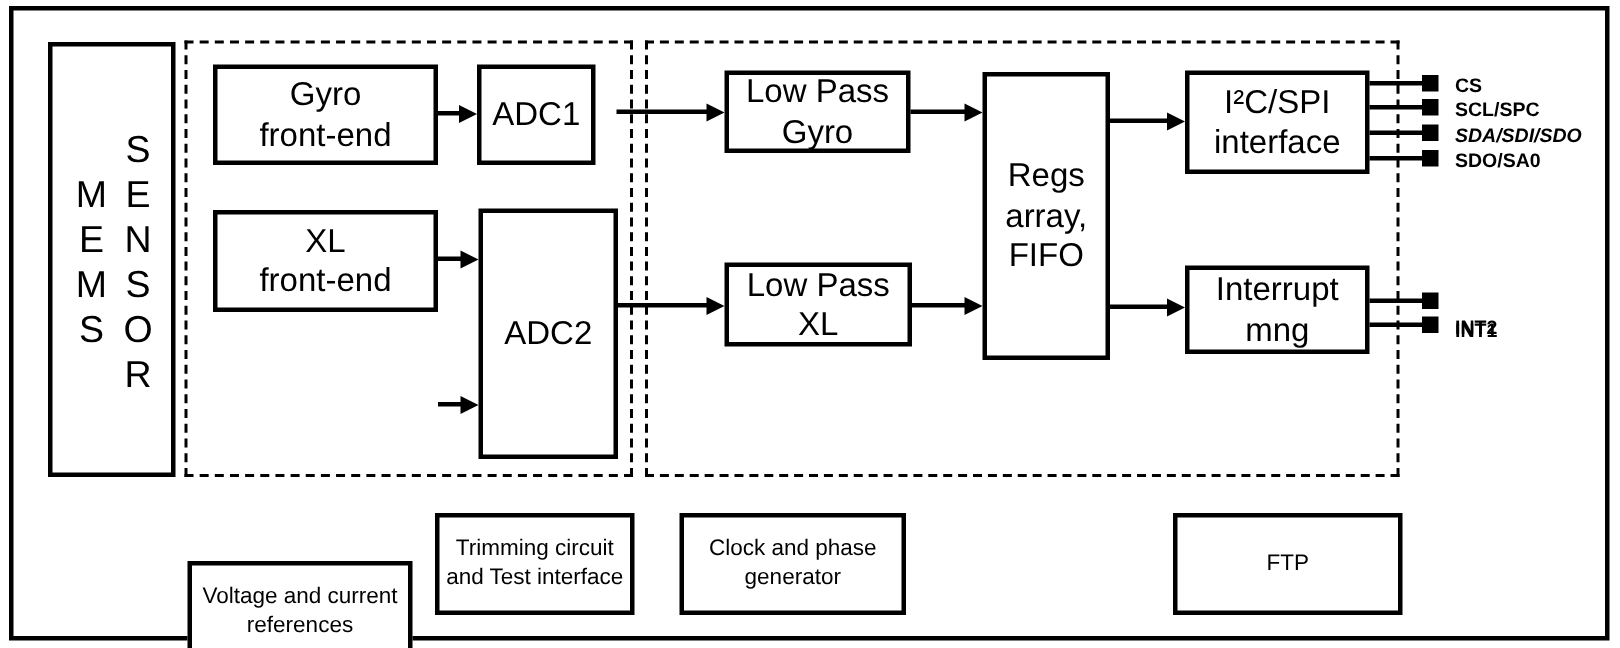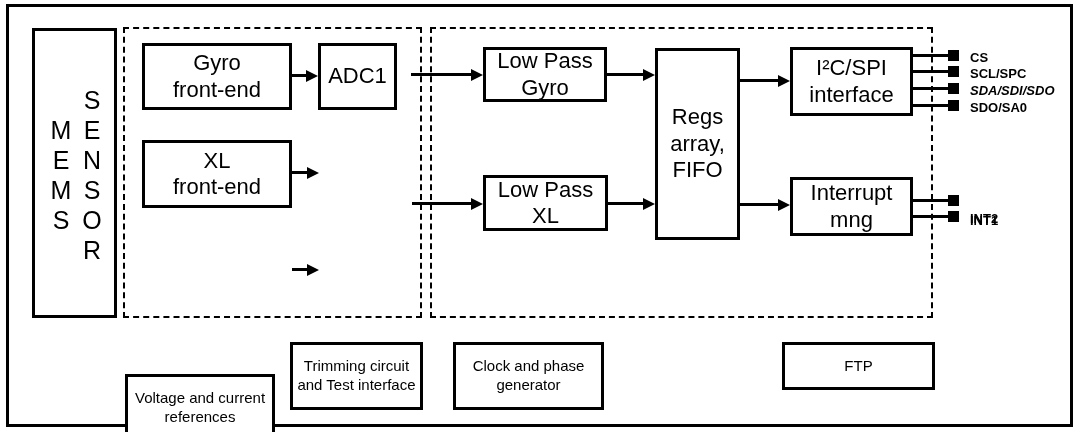--- a/index.html
+++ b/index.html
@@ -62,20 +62,21 @@
 R</div>
 
   <div class="abs dashedbox" style="left:123px;top:27px;width:299px;height:291px;"></div>
   <div class="abs dashedbox" style="left:430px;top:27px;width:503px;height:291px;"></div>
 
   <div class="abs box" style="left:142px;top:43px;width:150px;height:67px;">Gyro
 front-end</div>
   <div class="abs box" style="left:318px;top:43px;width:79px;height:67px;">ADC1</div>
   <div class="abs box" style="left:142px;top:140px;width:150px;height:68px;">XL
 front-end</div>
+  <div class="abs box" style="left:319px;top:139px;width:93px;height:167px;">ADC2</div>
 
   <div class="abs box" style="left:483px;top:47px;width:124px;height:55px;">Low Pass
 Gyro</div>
   <div class="abs box" style="left:483px;top:175px;width:125px;height:56px;">Low Pass
 XL</div>
   <div class="abs box" style="left:655px;top:48px;width:85px;height:192px;">Regs
 array,
 FIFO</div>
   <div class="abs box" style="left:790px;top:47px;width:123px;height:69px;">I²C/SPI
 interface</div>
@@ -132,15 +133,15 @@
   <div class="abs hline" style="left:913px;top:215px;width:38px;"></div>
   <div class="abs pinsq" style="left:948px;top:211px;"></div>
   <div class="abs pinlabel" style="left:970px;top:218px;">INT2</div>
 
   <div class="abs box bottombox" style="left:125px;top:342px;width:150px;height:68px;margin-top:32px;">Voltage and current
 references</div>
   <div class="abs box bottombox" style="left:290px;top:342px;width:133px;height:68px;">Trimming circuit
 and Test interface</div>
   <div class="abs box bottombox" style="left:453px;top:342px;width:151px;height:68px;">Clock and phase
 generator</div>
-  <div class="abs box bottombox" style="left:782px;top:342px;width:153px;height:48px;">FTP</div>
+  <div class="abs box bottombox" style="left:782px;top:342px;width:153px;height:68px;">FTP</div>
 
 </div>
 
 </body></html>

